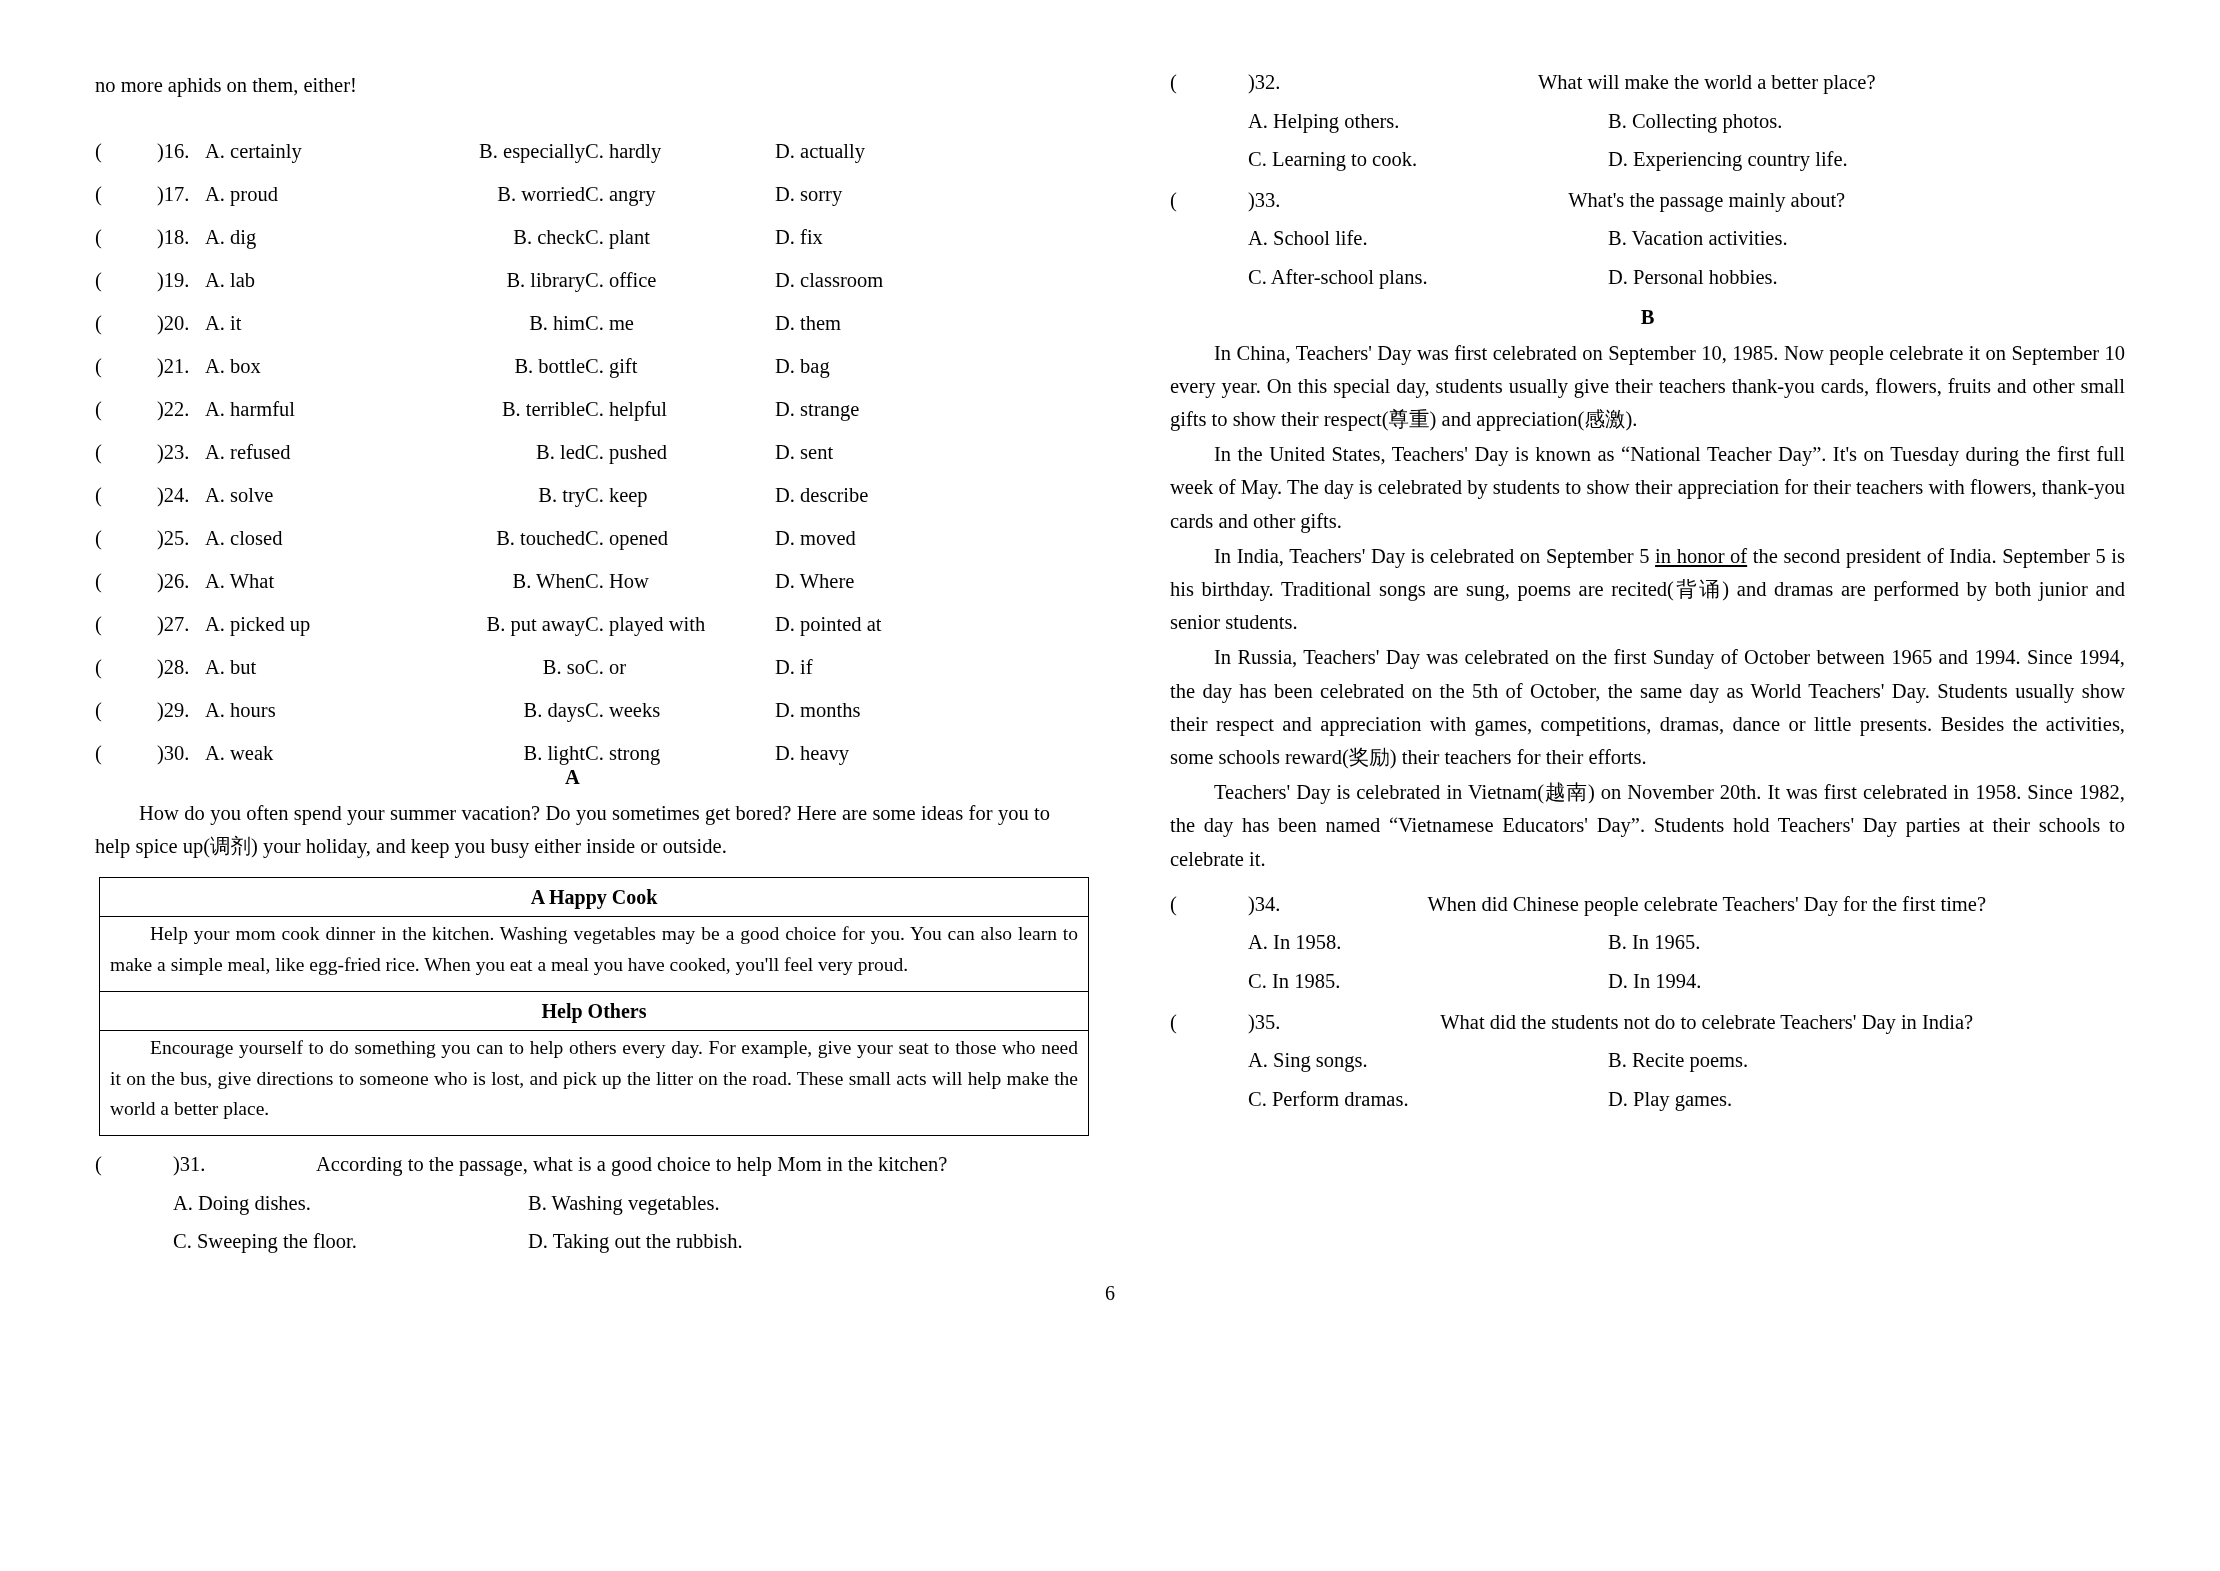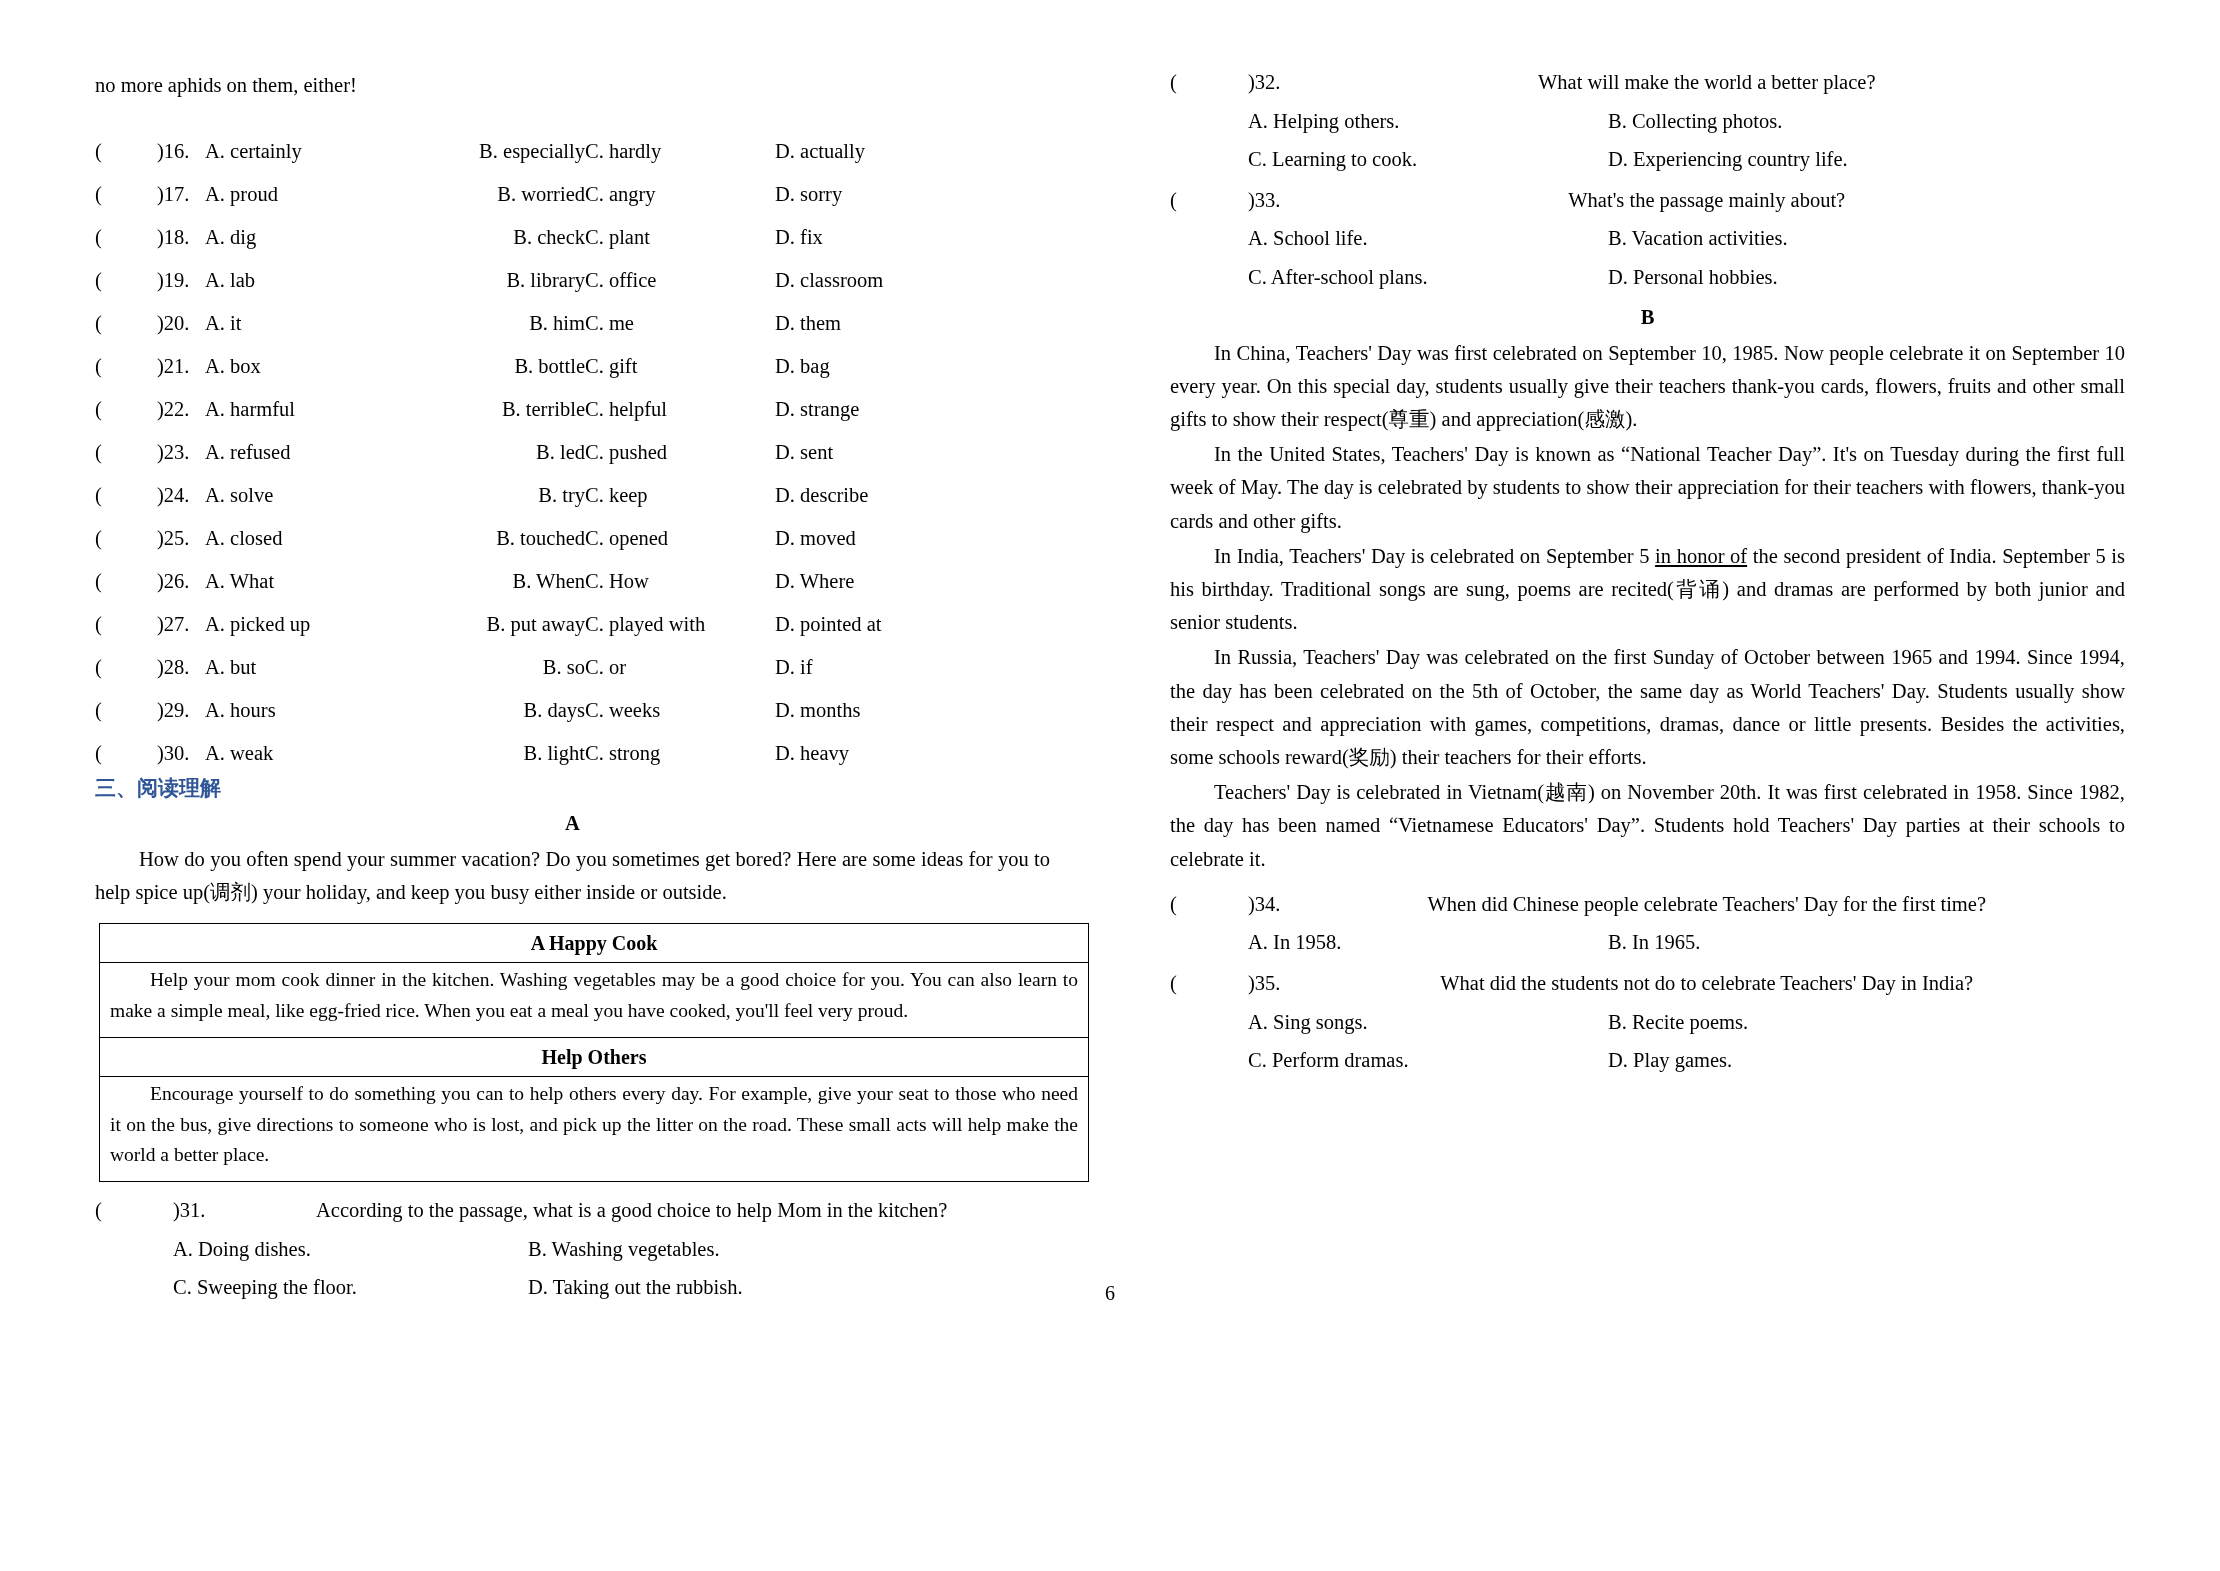--- a/index.html
+++ b/index.html
@@ -283,21 +283,20 @@
         <div class="mc-row">
           <span class="mc-paren">(</span>
           <span class="mc-num">)30.</span>
           <span class="mc-opt a">A. weak</span>
           <span class="mc-opt b">B. light</span>
           <span class="mc-opt c">C. strong</span>
           <span class="mc-opt d">D. heavy</span>
         </div>
       </div>
 
-      <div class="section-title">三、阅读理解</div>
 
       <div class="passage-letter">A</div>
 
       <p class="para">How do you often spend your summer vacation? Do you sometimes get bored? Here are some ideas for you to help spice up(调剂) your holiday, and keep you busy either inside or outside.</p>
 
       <div class="box">
         <div class="box-head">A Happy Cook</div>
         <div class="box-divider"></div>
         <div class="box-body">Help your mom cook dinner in the kitchen. Washing vegetables may be a good choice for you. You can also learn to make a simple meal, like egg-fried rice. When you eat a meal you have cooked, you'll feel very proud.</div>
         <div class="box-divider"></div>
@@ -362,20 +361,24 @@
 
       <div class="q-line">
         <span class="q-paren">(</span>
         <span class="q-num">)34.</span>
         <span class="q-text">When did Chinese people celebrate Teachers' Day for the first time?</span>
       </div>
       <div class="opt-row wide">
         <span class="o1">A. In 1958.</span>
         <span class="o2">B. In 1965.</span>
       </div>
+      <div class="opt-row wide">
+        <span class="o1">C. In 1985.</span>
+        <span class="o2">D. In 1994.</span>
+      </div>
 
       <div class="q-line">
         <span class="q-paren">(</span>
         <span class="q-num">)35.</span>
         <span class="q-text">What did the students not do to celebrate Teachers' Day in India?</span>
       </div>
       <div class="opt-row wide">
         <span class="o1">A. Sing songs.</span>
         <span class="o2">B. Recite poems.</span>
       </div>

